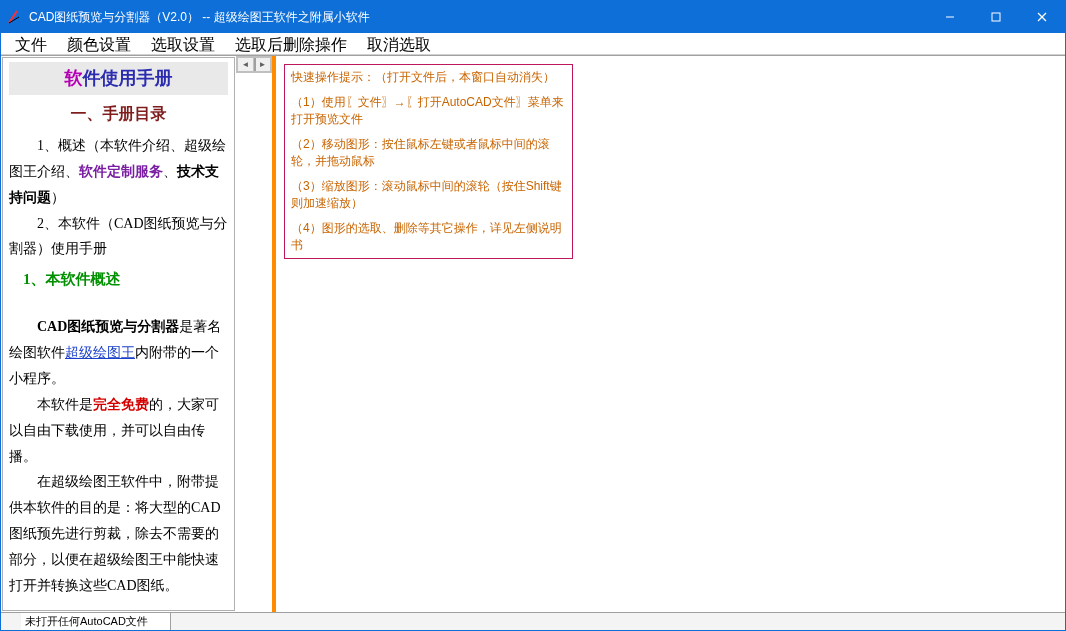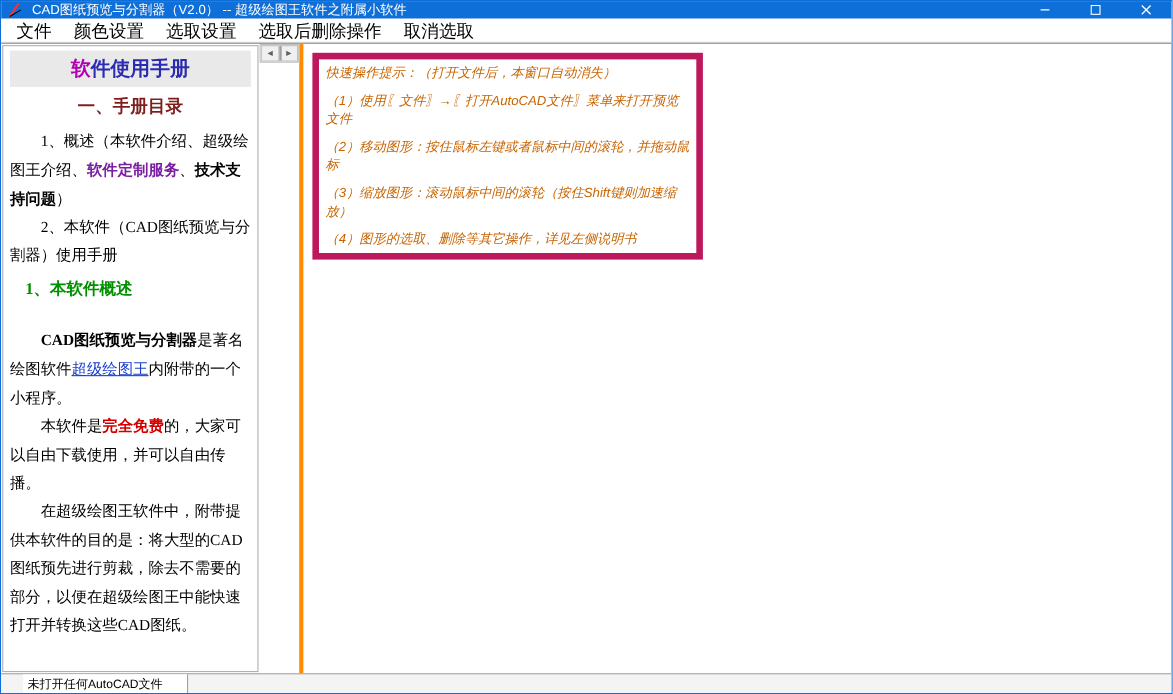--- a/index.html
+++ b/index.html
@@ -11,21 +11,21 @@
     height: 631px;
     overflow: hidden;
     display: flex;
     flex-direction: column;
     border: 1px solid #0e6fd8;
   }
   
   .titlebar {
     background: #0e6fd8;
     color: #fff;
-    height: 16px;
+    height: 32px;
     display: flex;
     align-items: center;
     padding-left: 6px;
     font-size: 12px;
     user-select: none;
   }
   .titlebar .app-icon {
     width: 16px; height: 16px;
     margin-right: 6px;
     display: inline-flex; align-items: center; justify-content: center;
@@ -133,26 +133,25 @@
     background:#cdcdcd; border:1px solid #a0a0a0;
   }
 
   .right-panel {
     flex: 1;
     background: #fff;
     position: relative;
     padding: 8px;
   }
   .tip-box {
-    border: 6px solid #be185d;
-    width: 355px;
+    border: 1px solid #be185d;
+    width: 289px;
     font-size: 12px;
     color: #c86400;
     font-family: "SimSun","Microsoft YaHei",sans-serif;
-    font-style: italic;
   }
   .tip-box .tip-row {
     padding: 4px 6px;
   }
   .tip-box .tip-row + .tip-row { border-top: none; }
   .tip-box .hdr { color:#c86400; }
 
   
   .statusbar {
     height: 18px;

